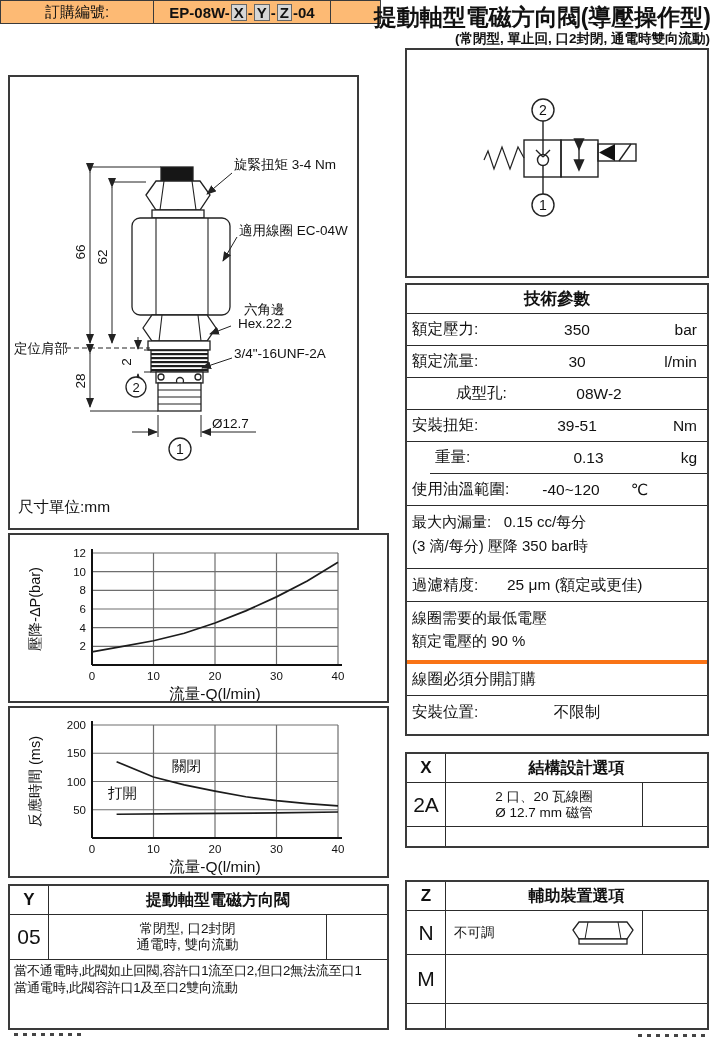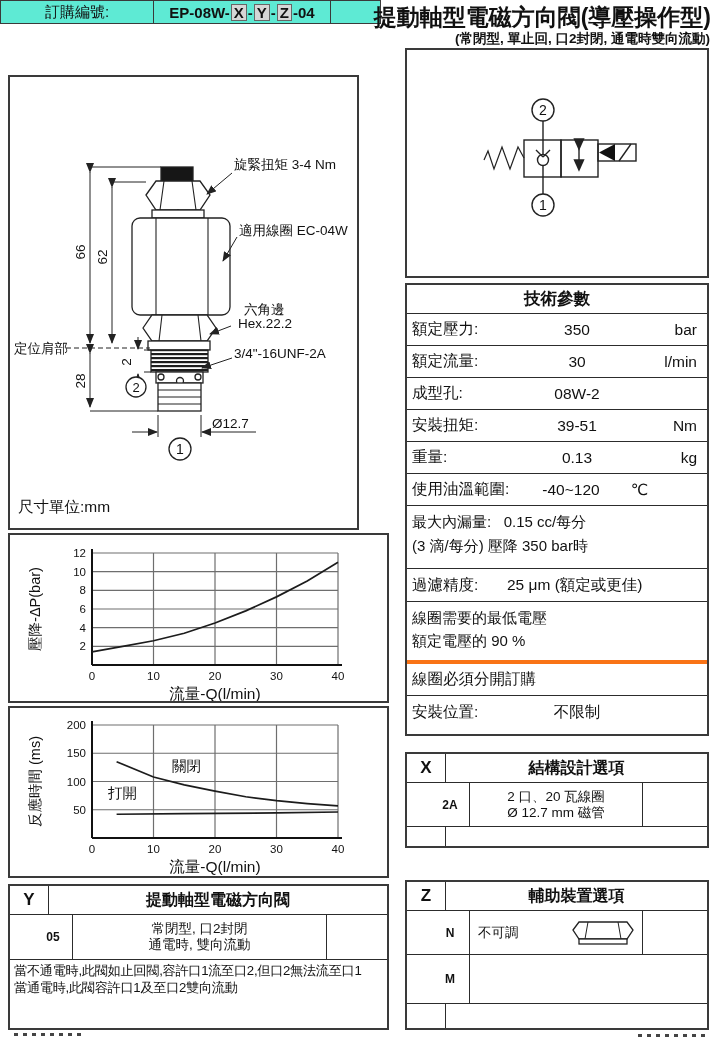--- a/index.html
+++ b/index.html
@@ -7,31 +7,31 @@
     width:715px;height:1038px;position:relative;background:#fff;
     font-family:"Liberation Sans","DejaVu Sans",sans-serif;color:#111;
     overflow:hidden;
   }
   .abs{position:absolute;}
   .box{position:absolute;border:2px solid #3a3a3a;background:#fff;box-sizing:border-box;}
   
   .title{right:4px;top:2px;width:470px;text-align:right;font-weight:bold;font-size:23px;letter-spacing:0px;}
   .subtitle{right:5px;top:30px;width:470px;text-align:right;font-weight:bold;font-size:13.5px;}
   
-  .order{left:8px;top:48px;width:381px;height:24px;border:1px solid #3a3a3a;display:flex;background:#5eead4;box-sizing:border-box;}
+  .order{left:8px;top:48px;width:381px;height:24px;border:1px solid #3a3a3a;display:flex;background:#fdba74;box-sizing:border-box;}
   .order .lbl{width:152px;display:flex;align-items:center;justify-content:center;font-size:15px;}
   .order .val{width:176px;border-left:1.5px solid #3a3a3a;border-right:1.5px solid #3a3a3a;display:flex;align-items:center;justify-content:center;font-weight:bold;font-size:15px;white-space:nowrap;}
   .order .tail{flex:1;}
   .codebox{display:inline-block;background:#d6d6d6;border:1px solid #666;padding:0 2px;margin:0 1px;line-height:15px;}
   
   .hdr{display:flex;border-bottom:1.5px solid #2c2c2c;}
   .hdr .code{width:38px;border-right:1.5px solid #2c2c2c;display:flex;align-items:center;justify-content:center;font-weight:bold;font-size:17px;}
   .hdr .ttl{flex:1;display:flex;align-items:center;justify-content:center;font-weight:bold;font-size:16px;}
   .trow{display:flex;border-bottom:1.5px solid #2c2c2c;}
-  .trow .code{width:38px;border-right:1.5px solid #2c2c2c;display:flex;align-items:center;justify-content:center;font-weight:bold;font-size:12px;padding-left:24px;}
+  .trow .code{width:38px;border-right:1.5px solid #2c2c2c;display:flex;align-items:center;justify-content:center;font-weight:normal;font-size:21px;}
   .trow .mid{flex:1;display:flex;flex-direction:column;align-items:center;justify-content:center;font-size:13.5px;line-height:16px;border-right:1px solid #2c2c2c;position:relative;}
   .trow .mid.leftal{align-items:flex-start;padding-left:8px;justify-content:center;}
   .trow .end{width:64px;}
   .emptyrow{flex:1;display:flex;}
   .emptyrow .code{width:38px;border-right:1.5px solid #2c2c2c;}
   
   .tech{left:405px;top:283px;width:304px;height:453px;display:flex;flex-direction:column;}
   .tech .head{height:28px;border-bottom:1.5px solid #2c2c2c;display:flex;align-items:center;justify-content:center;font-weight:bold;font-size:16.5px;}
   .trw{border-bottom:1px solid #2c2c2c;display:grid;grid-template-columns:112px 1fr 72px;align-items:center;font-size:15.5px;box-sizing:border-box;}
   .trw:last-child{border-bottom:none;}
@@ -271,31 +271,31 @@
   <div class="trw" style="height:32px;">
     <span class="l">額定壓力:</span>
     <span class="v">350</span>
     <span class="u">bar</span>
   </div>
   <div class="trw" style="height:32px;">
     <span class="l">額定流量:</span>
     <span class="v">30</span>
     <span class="u">l/min</span>
   </div>
-  <div class="trw" style="height:32px;">
+  <div class="trw" style="height:32px;padding-left:44px;">
     <span class="l">成型孔:</span>
     <span class="v">08W-2</span>
     <span class="u"></span>
   </div>
   <div class="trw" style="height:32px;">
     <span class="l">安裝扭矩:</span>
     <span class="v">39-51</span>
     <span class="u">Nm</span>
   </div>
-  <div class="trw" style="height:32px;">
+  <div class="trw" style="height:32px;margin-left:23px;">
     <span class="l">重量:</span>
     <span class="v">0.13</span>
     <span class="u">kg</span>
   </div>
   <div class="trw" style="height:32px;grid-template-columns:118px 92px 1fr;">
     <span class="l">使用油溫範圍:</span>
     <span class="v">-40~120</span>
     <span style="padding-left:14px;">℃</span>
   </div>
   <div class="multiline" style="height:54px;border-bottom:1px solid #2c2c2c;">

